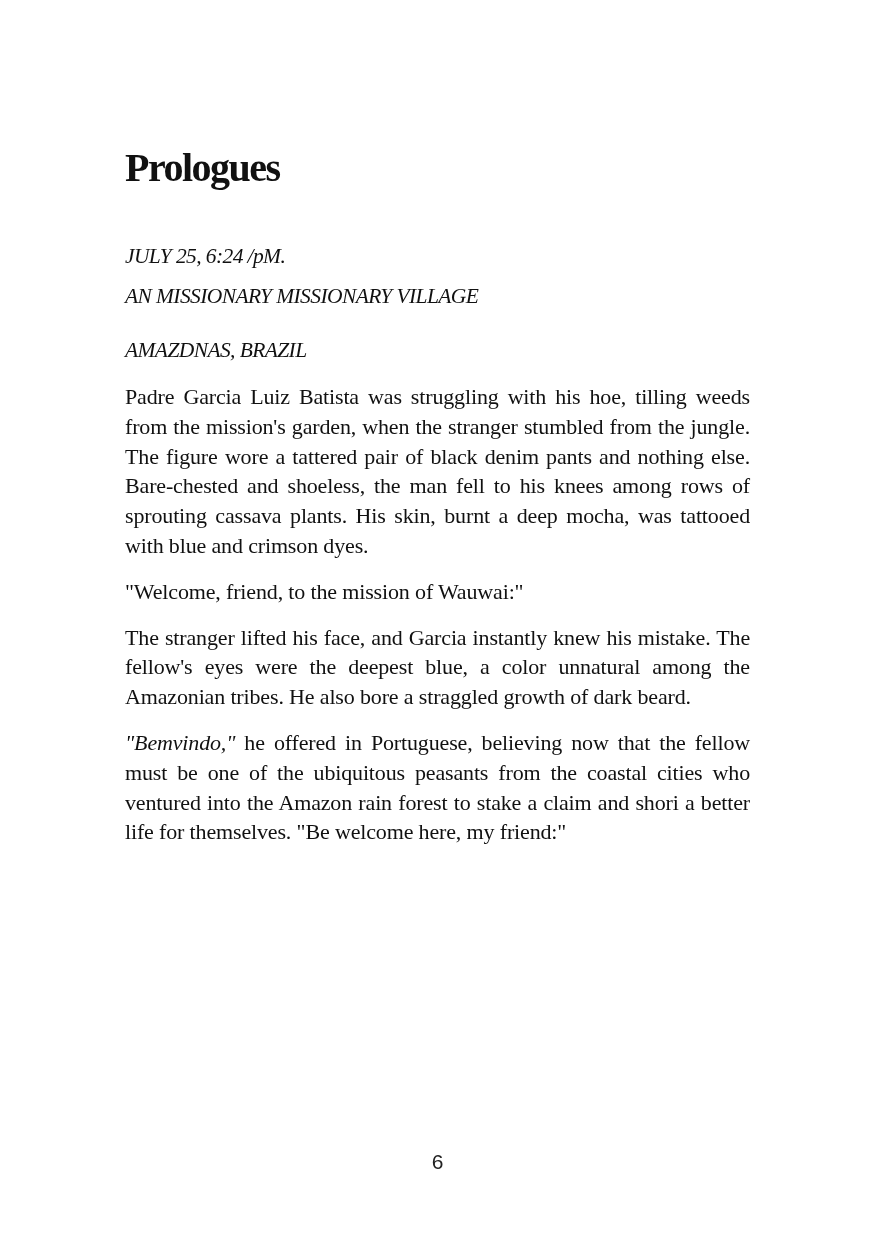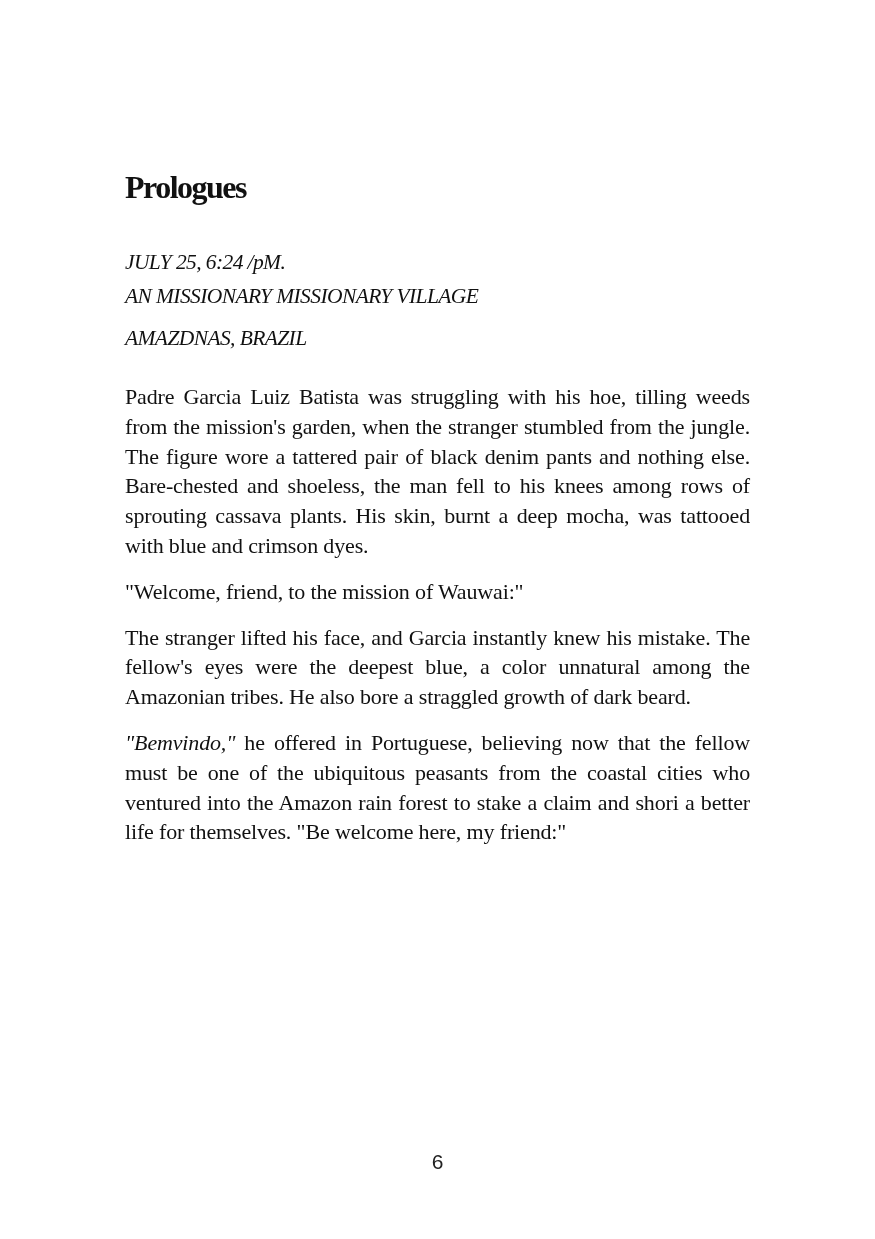--- a/index.html
+++ b/index.html
@@ -16,41 +16,41 @@
       font-family: "Liberation Serif", "DejaVu Serif", serif;
     }
     .page {
       position: absolute;
       left: 125px;
       top: 0;
       width: 625px;
     }
     .title {
       position: absolute;
-      top: 161px;
+      top: 142px;
       left: 0;
       margin: 0;
-      font-size: 32px;
+      font-size: 40px;
       font-weight: bold;
       letter-spacing: -1.5px;
       line-height: 52px;
     }
     .slug {
       position: absolute;
       left: 0;
       margin: 0;
       font-style: italic;
       font-size: 21.5px;
       line-height: 28px;
       letter-spacing: -0.6px;
       white-space: nowrap;
     }
-    .slug-1 { top: 248px; }
+    .slug-1 { top: 242px; }
     .slug-2 { top: 282px; }
-    .slug-3 { top: 324px; }
+    .slug-3 { top: 336px; }
     .body {
       position: absolute;
       left: 0;
       top: 366px;
       width: 625px;
     }
     .para {
       margin: 16px 0 12px 0;
       font-size: 22px;
       line-height: 29.8px;

